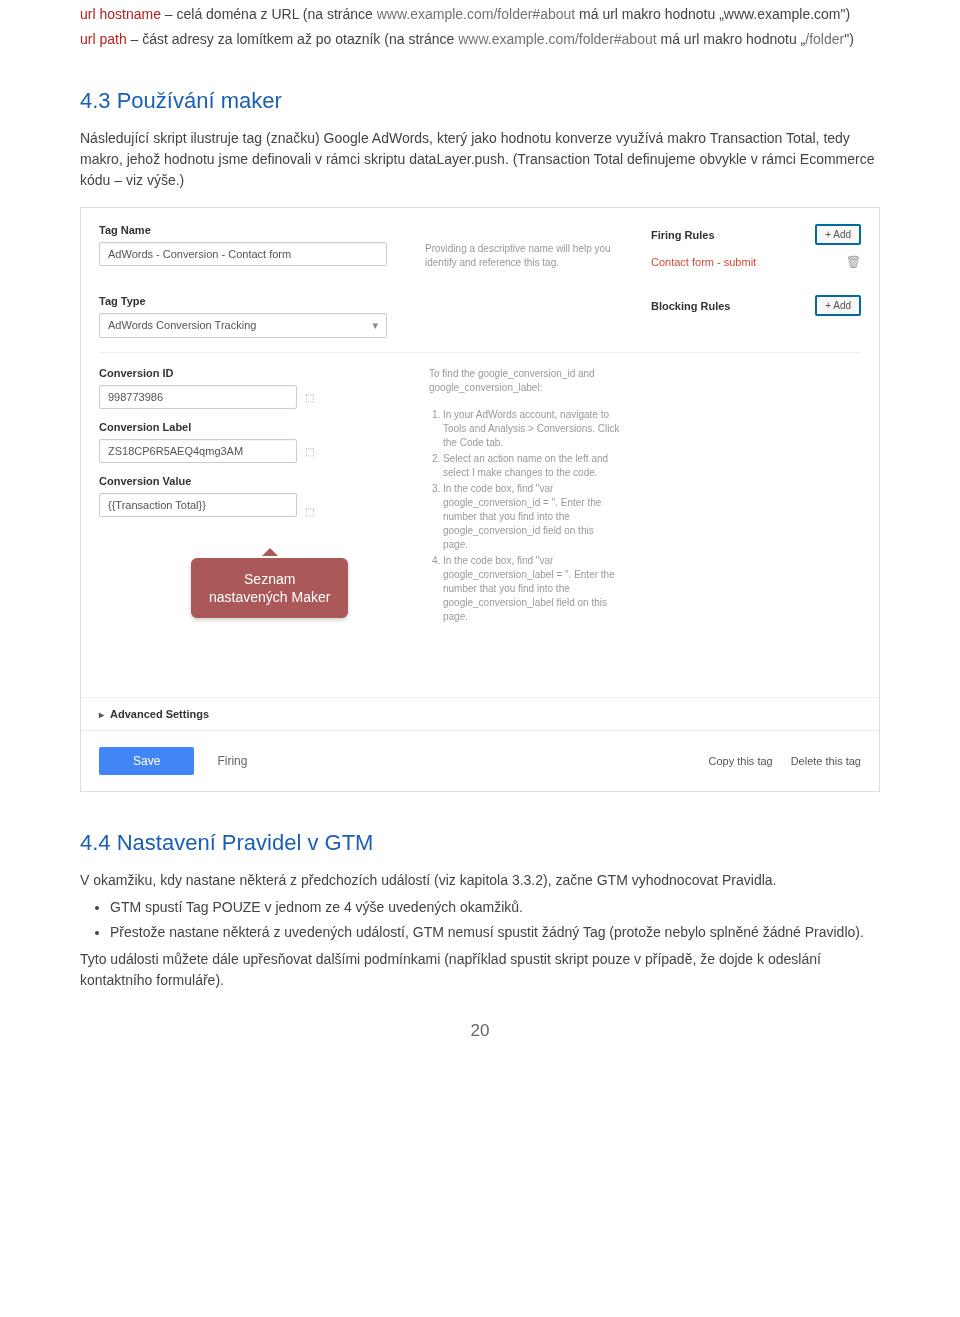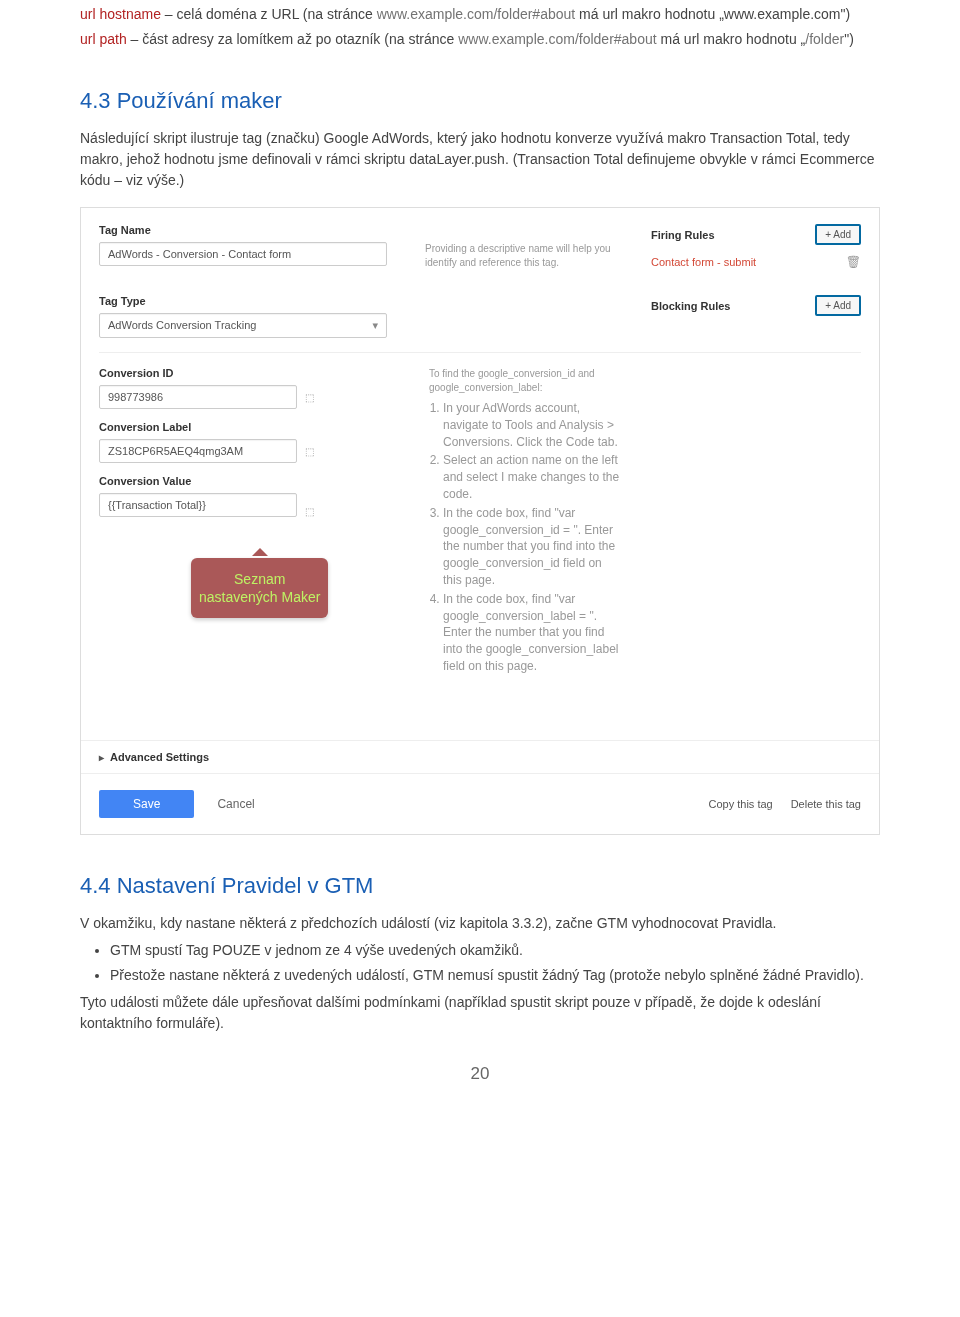--- a/index.html
+++ b/index.html
@@ -105,34 +105,34 @@
     border-top:1px solid #eee;
     margin:14px 18px;
   }
   .ss-sec2 {
     padding: 0 18px;
     display:flex;
     gap:30px;
   }
   .ss-ol {
     padding-left:14px;
-    margin:5px 0;
-    font-size:12px;
+    margin:13px 0;
+    font-size:10px;
     color:#999;
     line-height:1.4;
   }
   .ss-ol li { margin-bottom:2px; }
   .callout {
     position:absolute;
     left:110px;
     top:350px;
     background:#aa5858;
-    color:#bef264;
+    color:#ffffff;
     border-radius:6px;
-    padding:12px 8px;
+    padding:12px 18px;
     font-size:14px;
     text-align:center;
     line-height:1.3;
     box-shadow:0 2px 4px rgba(0,0,0,0.2);
   }
   .callout::after {
     content:"";
     position:absolute;
     top:-10px;
     left:50%;
@@ -289,21 +289,21 @@
 
     <div style="height:60px;"></div>
 
     <div class="ss-adv">
       <span class="caret">▸</span><span>Advanced Settings</span>
     </div>
 
     <div class="ss-footer">
       <div>
         <button class="ss-save">Save</button>
-        <span class="ss-cancel">Cancel</span>
+        <span class="ss-cancel">Firing</span>
       </div>
       <div class="ss-foot-right">
         <span>Copy this tag</span>
         <span>Delete this tag</span>
       </div>
     </div>
   </div>
 
   <h2 class="section">4.4 Nastavení Pravidel v GTM</h2>
   <p class="para">V okamžiku, kdy nastane některá z předchozích událostí (viz kapitola 3.3.2), začne GTM vyhodnocovat Pravidla.</p>

